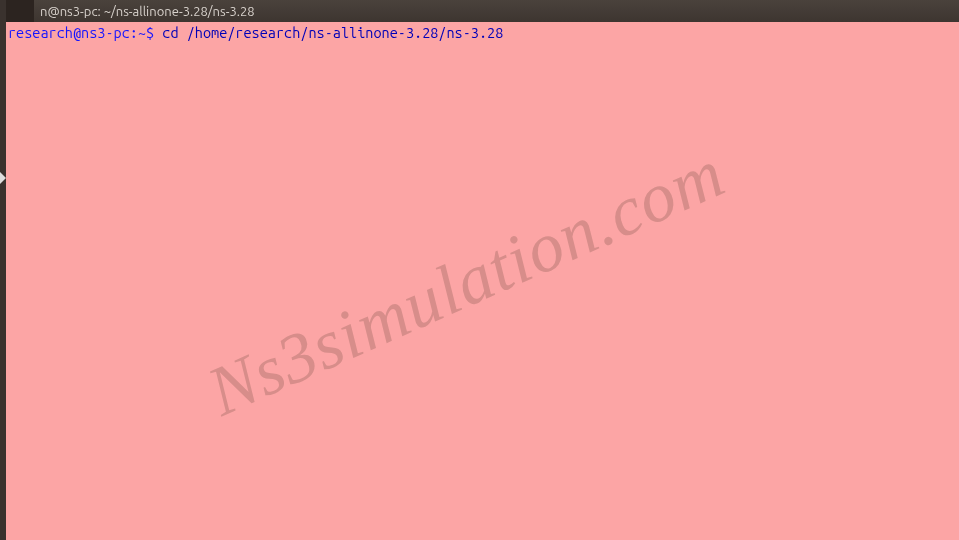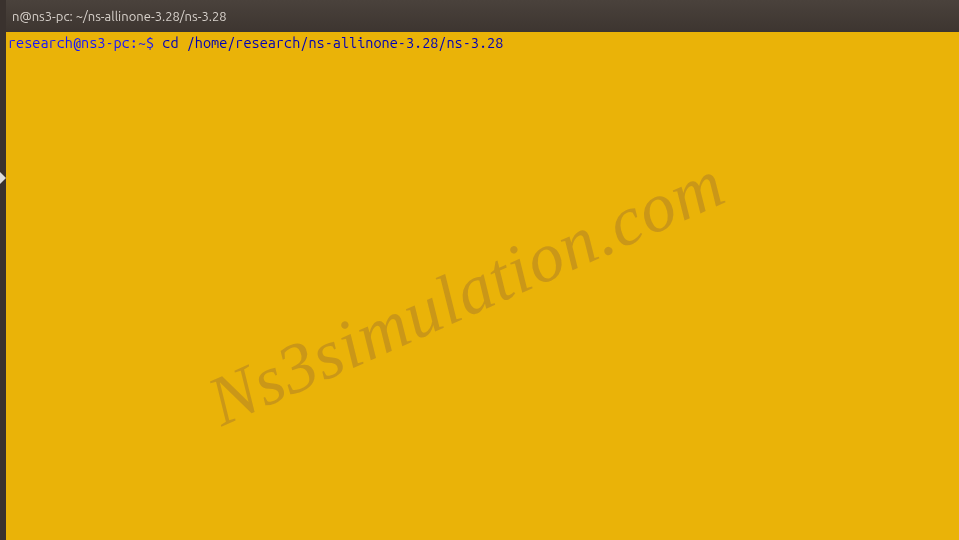--- a/index.html
+++ b/index.html
@@ -36,31 +36,32 @@
       z-index: 4;
     }
     .window {
       position: absolute;
       left: 6px;
       top: 0;
       width: 953px;
       height: 540px;
     }
     .titlebar {
-      height: 32px;
+      height: 22px;
       background: linear-gradient(to bottom, #4a423c, #3d3530);
       display: flex;
       align-items: center;
       padding-left: 6px;
       color: #d8d2cc;
       font-size: 13px;
       font-family: "Ubuntu", sans-serif;
+      margin-left: 28px;
     }
     .terminal {
-      background: #eab308;
+      background: #fca5a5;
       width: 100%;
       height: 518px;
       font-size: 14.5px;
       line-height: 17px;
       padding: 2px 0 0 2px;
       position: relative;
       overflow: hidden;
     }
     .line {
       white-space: pre;

